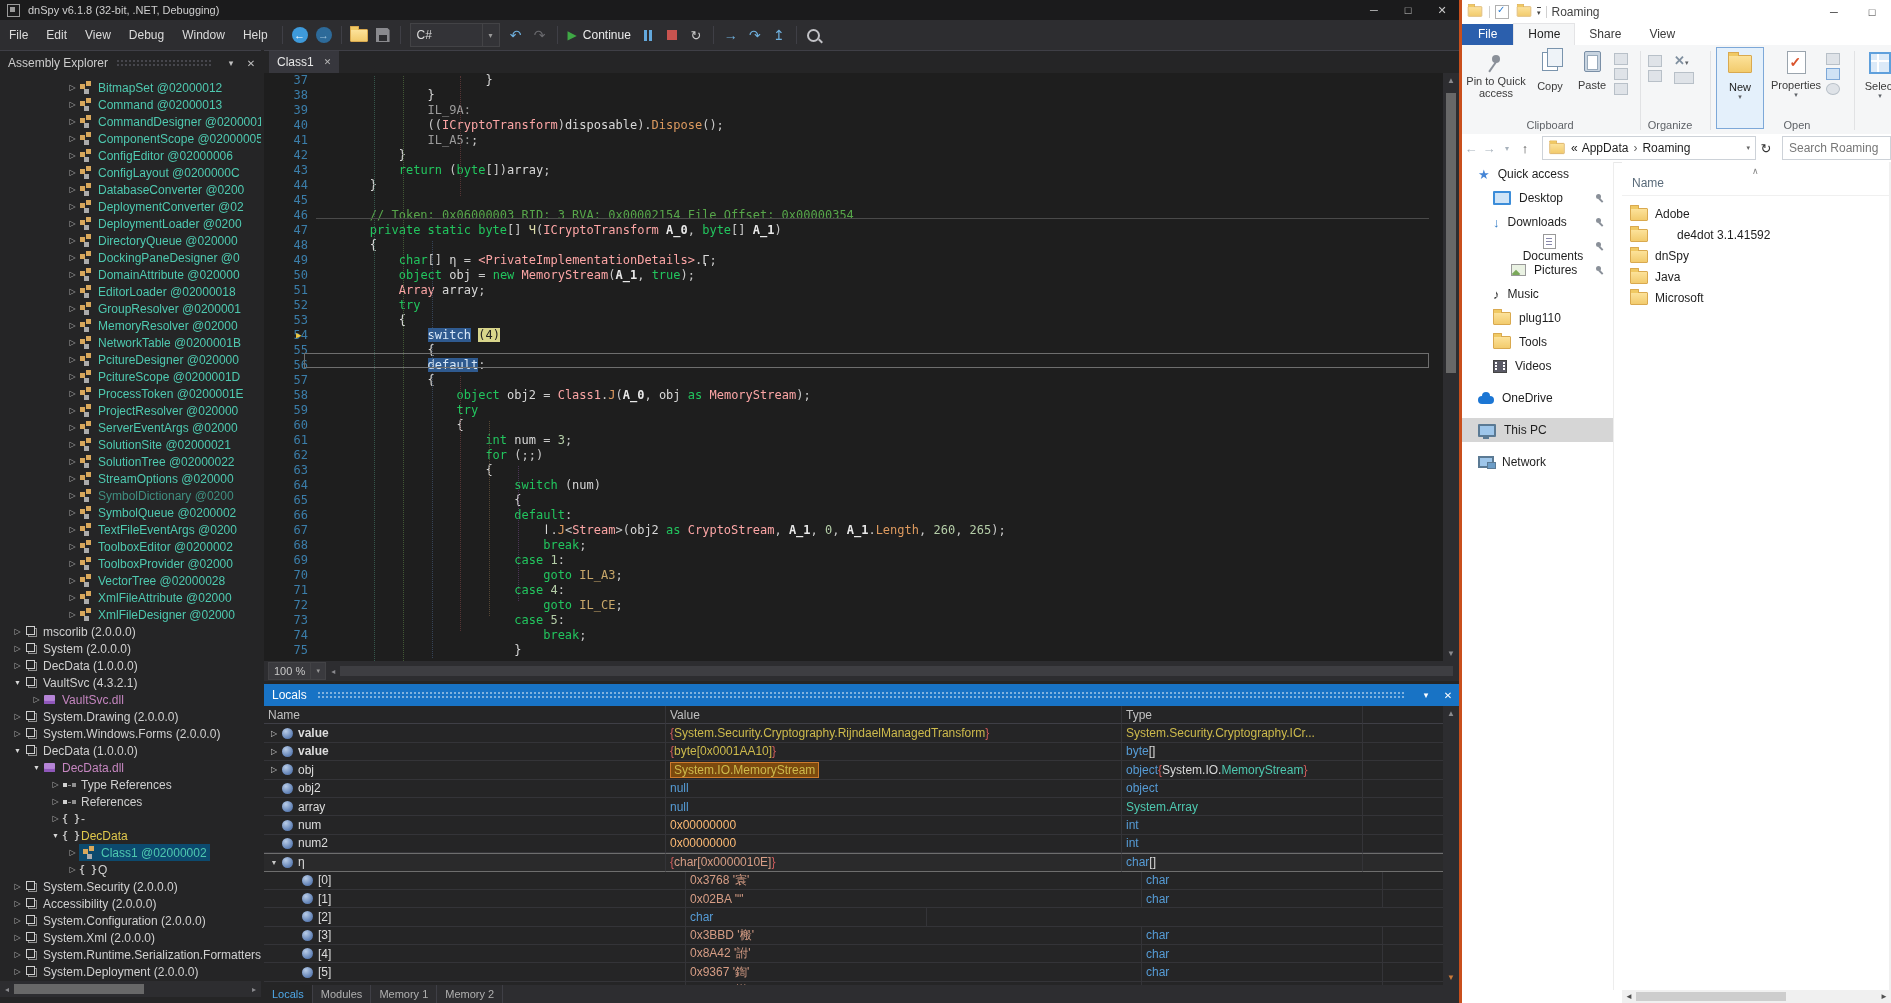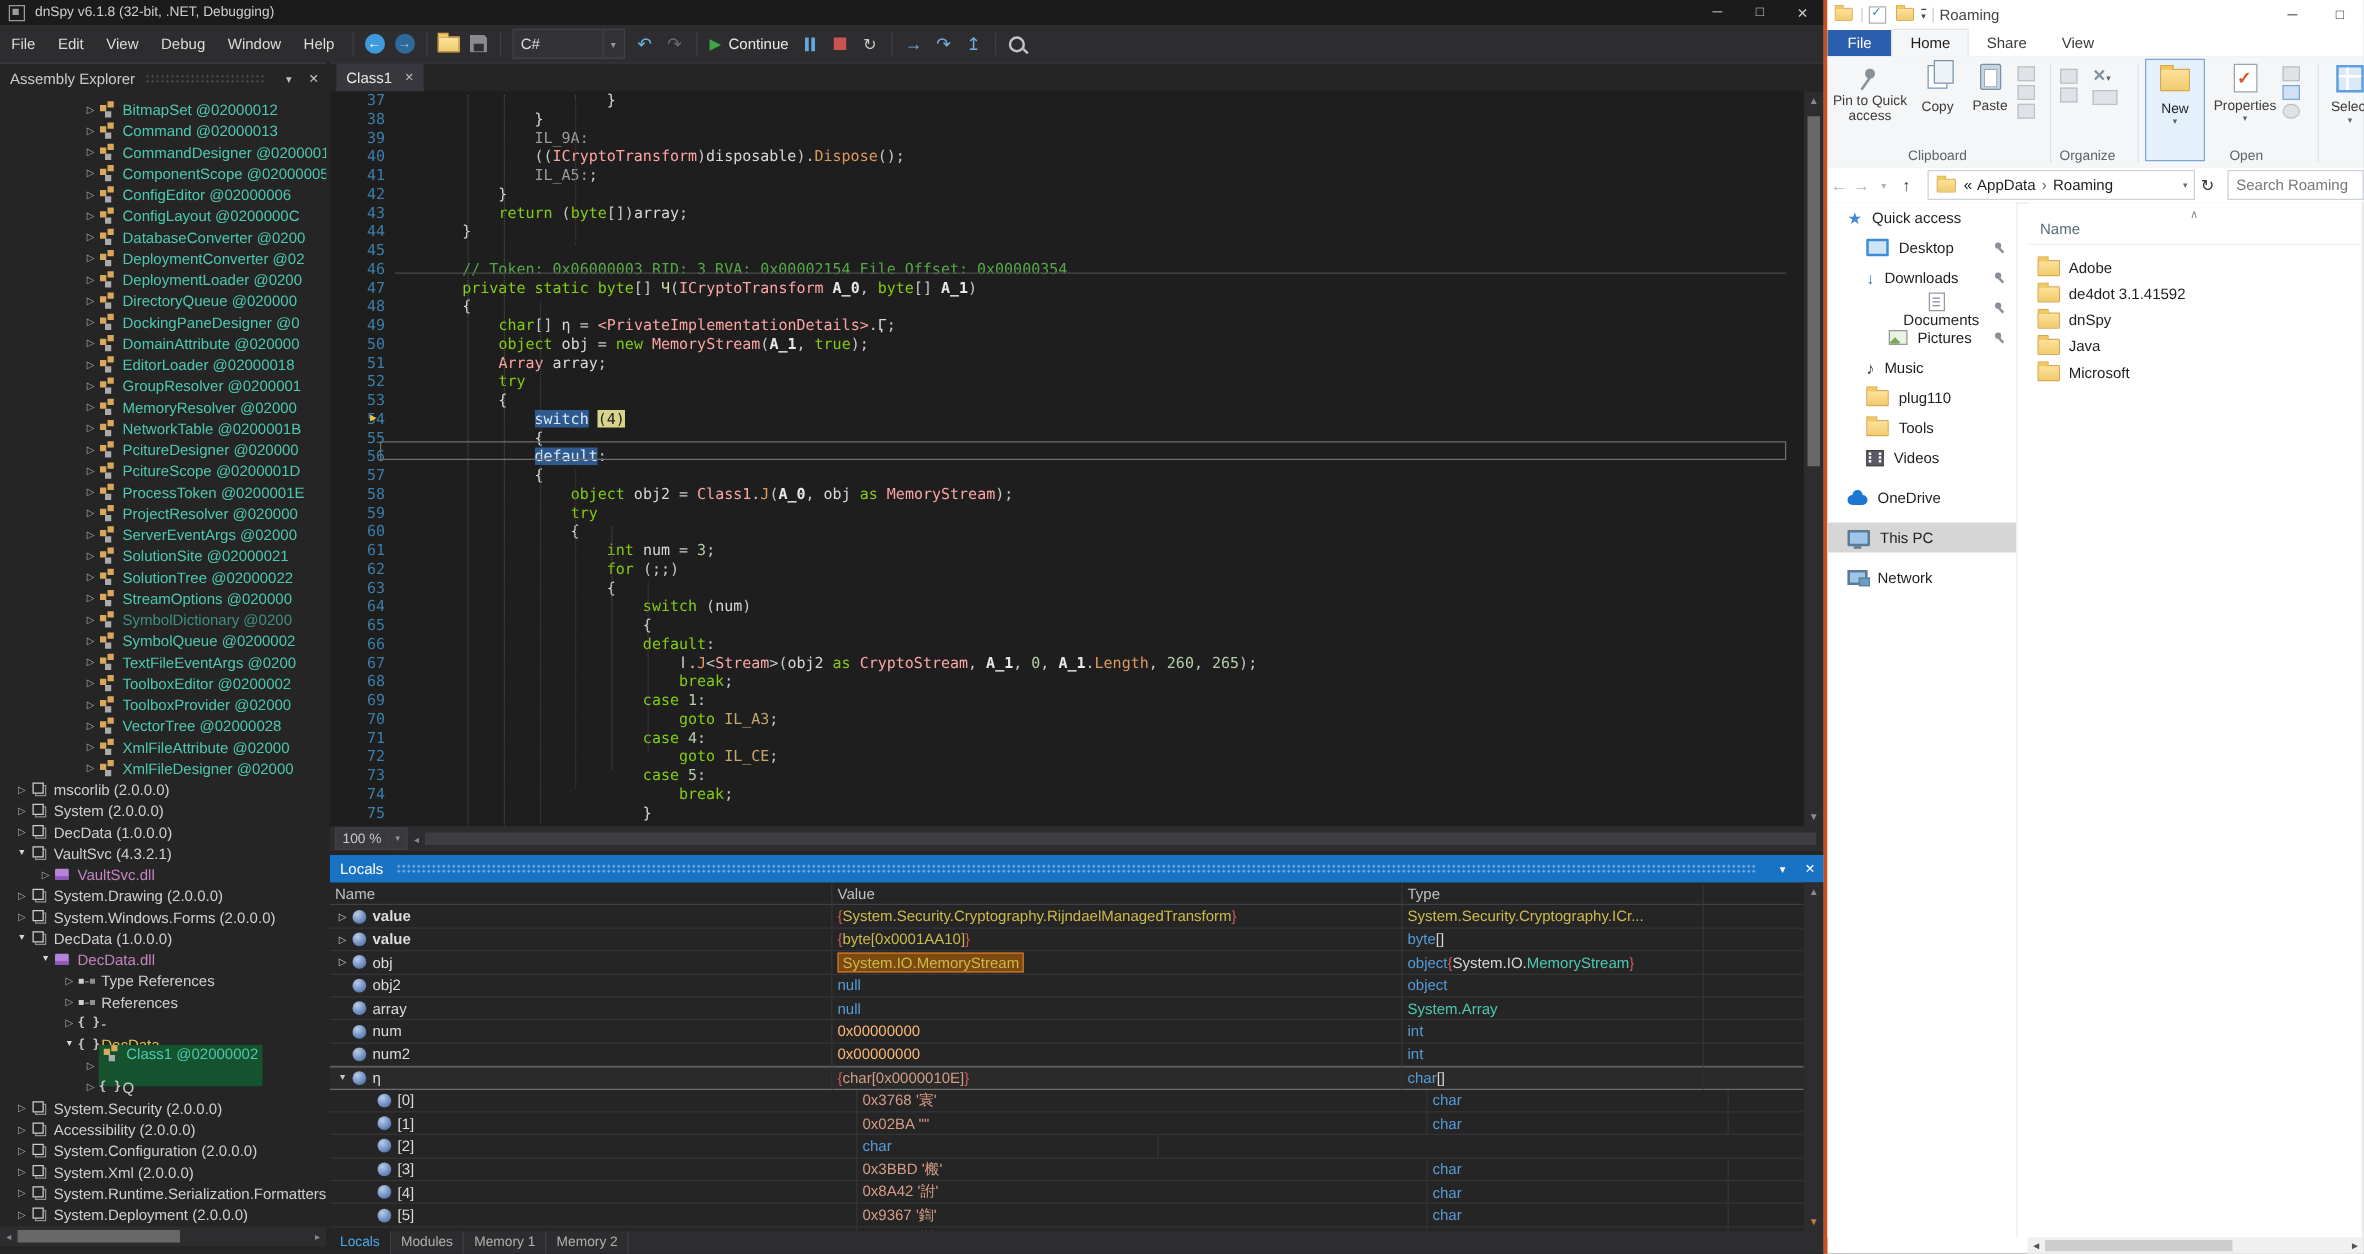--- a/index.html
+++ b/index.html
@@ -42,36 +42,36 @@
   .exp{width:13px;flex:none;color:#ababab;font-size:8px;text-align:center}
   .tico{width:15px;height:13px;display:inline-block;position:relative;flex:none;margin-right:4px}
   .tico-cls::before{content:"";position:absolute;left:1px;top:3px;width:5px;height:5px;background:#d9a85c;box-shadow:6px -3px 0 #d9a85c,4px 5px 0 #ababab}
   .tico-asm::before{content:"";position:absolute;left:4px;top:3px;width:7px;height:7px;border:1px solid #8f8f8f;background:#252526}
   .tico-asm::after{content:"";position:absolute;left:2px;top:1px;width:7px;height:7px;border:1px solid #cfcfcf;background:#252526}
   .tico-mod::before{content:"";position:absolute;left:1px;top:2px;width:11px;height:9px;border-radius:1px;background:linear-gradient(#b584d6 55%,#9a64c4);box-shadow:inset 0 -3px 0 #8f57ba}
   .tico-ns{color:#c8c8c8;font:bold 10px/13px "DejaVu Sans Mono",monospace;text-align:center}
   .tico-ref::before{content:"";position:absolute;left:1px;top:5px;width:4px;height:4px;background:#d0d0d0;box-shadow:9px 0 0 #8f8f8f}
   .tico-ref::after{content:"";position:absolute;left:6px;top:7px;width:3px;height:1px;background:#909090}
   .c-cl{color:#4ec9b0}.c-cld{color:#3f8f80}.c-as{color:#d0d0d0}.c-md{color:#c586c0}.c-nsy{color:#e0c84c}.c-pl{color:#d0d0d0}
-  .selbox{display:flex;align-items:flex-start;background:#14532d;padding:0 3px;height:33px}
+  .selbox{display:flex;align-items:center;background:#0c4a6e;padding:0 3px;height:17px}
   #asm-hs{position:absolute;left:0;top:930px;right:0;height:16px;background:#2d2d30;display:flex;align-items:center}
   .sb-ar{width:14px;text-align:center;color:#8a8a8e;font-size:8px}
   .sb-th{height:10px;background:#686868;border-radius:0}
   
   #editor{position:absolute;left:264px;top:50px;width:1195px;height:630px;background:#1e1e1e;border-top:1px solid #3f3f46}
   #tabstrip{position:absolute;left:0;top:0;right:0;height:22px;background:#252526;display:flex}
   #tab1{background:#37373d;color:#e8e8e8;font-size:12px;display:flex;align-items:center;padding:0 8px;margin-left:5px}
   #tab1 .tclose{margin-left:10px;color:#b8b8b8;font-size:9px}
   #code{position:absolute;left:0;top:22px;right:16px;height:588px;overflow:hidden}
   .guide{position:absolute;width:0;border-left:1px dotted;opacity:.75}
   .cl{height:15px;display:flex;white-space:pre;font:12px/15px "DejaVu Sans Mono",monospace}
   .gut{width:44px;flex:none;text-align:right;color:#3b7eaa;padding-right:0px}
   .gutglyph{width:8px;flex:none;color:#edc841;font-size:9px;line-height:15px;text-align:left;margin-left:-14px;padding-left:2px}
   .ctext{padding-left:8px}
-  .tk-k{color:#84cc16}.tk-t{color:#fca5a5}.tk-o{color:#dd9a5f}.tk-md{color:#dcdcaa}.tk-c{color:#57a64a}
+  .tk-k{color:#22c55e}.tk-t{color:#fca5a5}.tk-o{color:#dd9a5f}.tk-md{color:#dcdcaa}.tk-c{color:#57a64a}
   .tk-n{color:#b5cea8}.tk-l{color:#c8a76a}.tk-lab{color:#9b9b9b}.tk-w{color:#d8d8d8}.tk-p{color:#c8c8c8}
   .tk-pb{color:#e8e8e8;font-weight:bold}
   .tk-khl{color:#d8e8f8;background:#2f5a8f}
   .tk-hly{color:#1e1e1e;background:#d8d58b}
   #curline{position:absolute;left:40px;right:14px;top:280px;height:15px;border:1px solid #6e6e6e;box-sizing:border-box}
   #memsep{position:absolute;left:52px;right:14px;top:145px;height:0;border-top:1px solid #4a4a4a}
   #vscroll{position:absolute;right:0;top:22px;width:16px;height:588px;background:#2d2d30}
   #vscroll .sb-th{position:absolute;left:3px;width:10px}
   #ebottom{position:absolute;left:0;right:0;top:610px;height:20px;background:#2d2d30;display:flex;align-items:center;font-size:11px;color:#c8c8c8}
   #zoombox{height:16px;background:#3a3a3e;border:1px solid #434346;display:flex;align-items:center;padding:0 5px;margin-left:4px}
@@ -1010,21 +1010,21 @@
   <div id="navsep"></div>
   <div id="filelist">
     <span id="fl-sort">∧</span>
     <span id="fl-head">Name</span>
     <div id="fl-headline"></div>
     <div id="fl-items">
         <div class="fitem" style="top: 42px;">
           <span class="fold"></span>
           <span>Adobe</span>
         </div>
-        <div class="fitem" style="top: 63px;">
+        <div class="fitem" style="top: 63px; gap: 22px;">
           <span class="fold"></span>
           <span>de4dot 3.1.41592</span>
         </div>
         <div class="fitem" style="top: 84px;">
           <span class="fold"></span>
           <span>dnSpy</span>
         </div>
         <div class="fitem" style="top: 105px;">
           <span class="fold"></span>
           <span>Java</span>

